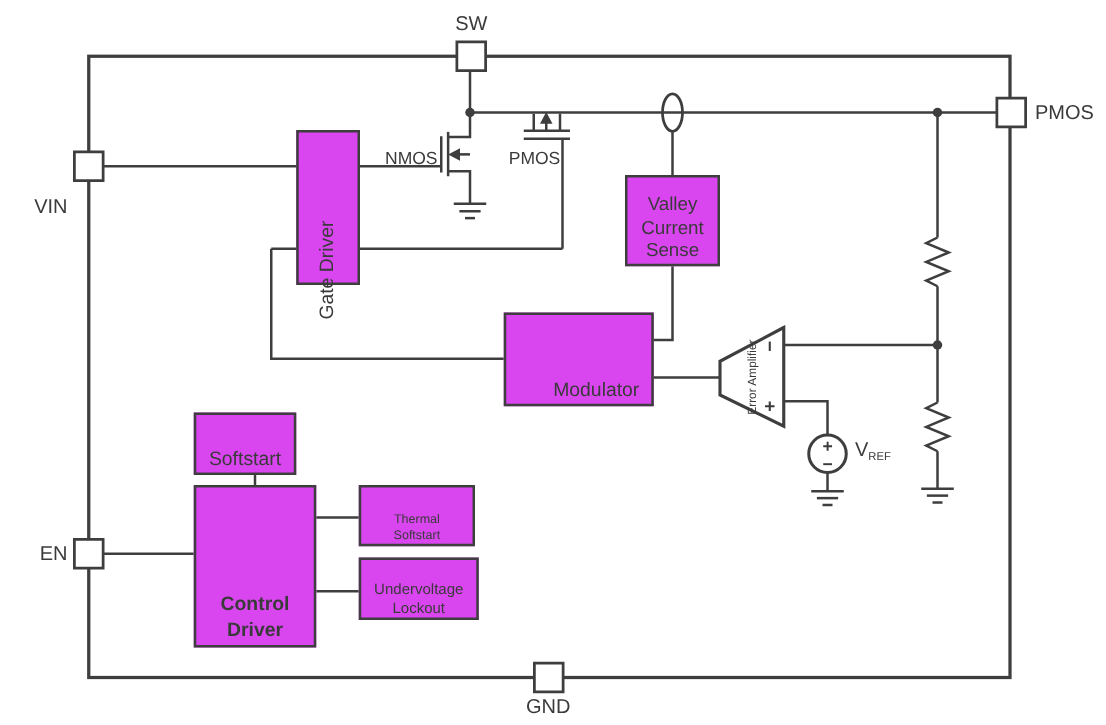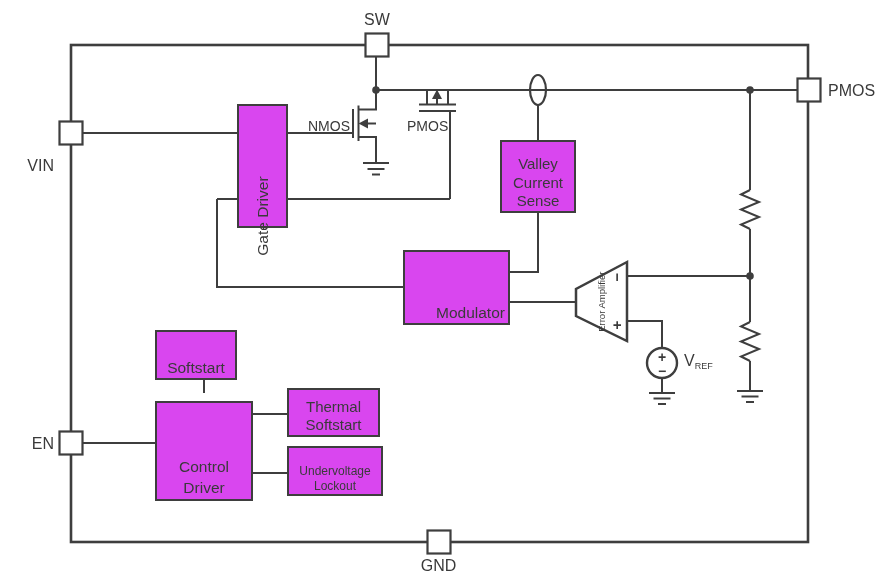--- a/index.html
+++ b/index.html
@@ -119,36 +119,36 @@
   </div>
 
   <div class="blk" style="left:500px;top:140px;width:76px;height:73px;font-size:15px;line-height:1.25;">
     <span>
       <span class="line">Valley</span>
       <span class="line">Current</span>
       <span class="line">Sense</span>
     </span>
   </div>
 
-  <div class="blk" style="left:403px;top:250px;width:107px;height:75px;padding-left:28px;">
+  <div class="blk" style="left:403px;top:250px;width:120px;height:75px;padding-left:28px;">
     <span>Modulator</span>
   </div>
 
   <div class="blk" style="left:155px;top:330px;width:82px;height:50px;">
     <span>Softstart</span>
   </div>
 
-  <div class="blk" style="left:155px;top:401px;width:98px;height:100px;line-height:1.35;">
+  <div class="blk" style="left:155px;top:388px;width:98px;height:130px;line-height:1.35;font-weight:bold;">
     <span>
       <span class="line">Control</span>
       <span class="line">Driver</span>
     </span>
   </div>
 
-  <div class="blk" style="left:287px;top:388px;width:93px;height:49px;font-size:15px;line-height:1.25;">
+  <div class="blk" style="left:287px;top:388px;width:93px;height:49px;font-size:10px;line-height:1.25;">
     <span>
       <span class="line">Thermal</span>
       <span class="line">Softstart</span>
     </span>
   </div>
 
   <div class="blk" style="left:287px;top:446px;width:96px;height:50px;font-size:12px;line-height:1.25;">
     <span>
       <span class="line">Undervoltage</span>
       <span class="line">Lockout</span>

